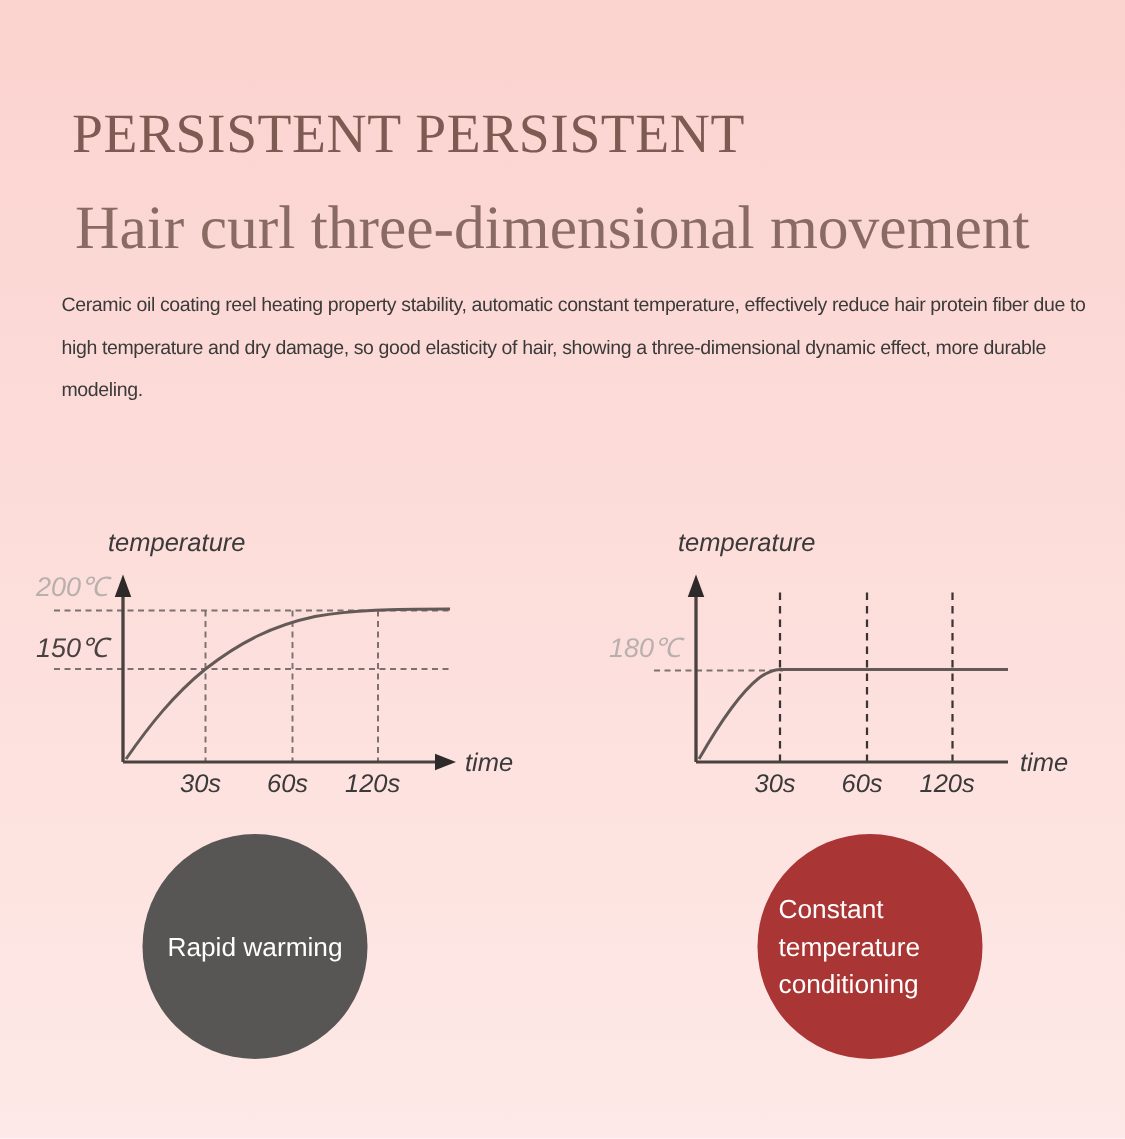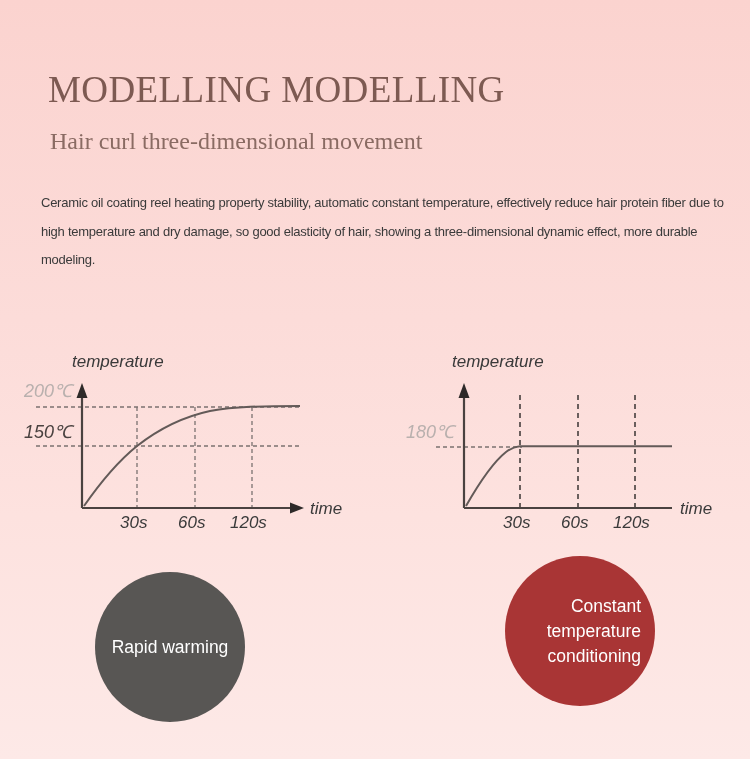--- a/index.html
+++ b/index.html
@@ -32,25 +32,25 @@
     font-size: 37px;
     line-height: 44px;
     letter-spacing: 0.4px;
     color: #7d5a52;
     font-weight: 400;
     margin: 0;
     white-space: nowrap;
   }
   #subtitle {
     font-family: "Liberation Serif", serif;
-    font-size: 24px;
+    font-size: 41px;
     line-height: 40px;
     color: #8a6b63;
     font-weight: 400;
-    margin: 9px 0 0 2px;
+    margin: 19px 0 0 2px;
     white-space: nowrap;
   }
   #paragraph {
     position: absolute;
     left: 41px;
     top: 176px;
     width: 700px;
     font-family: "Liberation Sans", sans-serif;
     font-size: 13px;
     line-height: 28.5px;
@@ -70,27 +70,27 @@
 
   .chart svg { display: block; }
 
   
   .badge {
     position: absolute;
     border-radius: 50%;
     display: flex;
     align-items: center;
     justify-content: center;
-    text-align: right;
+    text-align: left;
     color: #ffffff;
     font-family: "Liberation Sans", sans-serif;
   }
   #badge-left {
     left: 95px;
-    top: 572px;
+    top: 556px;
     width: 150px;
     height: 150px;
     background: #585654;
     font-size: 17.5px;
     line-height: 23px;
   }
   #badge-right {
     left: 505px;
     top: 556px;
     width: 150px;
@@ -100,21 +100,21 @@
     line-height: 25px;
   }
   .badge-label { padding: 0 14px; }
 </style>
 </head>
 <body>
 
 <div id="page">
 
   <div id="headings">
-    <h1 id="title">MODELLING MODELLING</h1>
+    <h1 id="title">PERSISTENT PERSISTENT</h1>
     <h2 id="subtitle">Hair curl three-dimensional movement</h2>
   </div>
 
   <p id="paragraph">Ceramic oil coating reel heating property stability, automatic constant temperature, effectively reduce hair protein fiber due to high temperature and dry damage, so good elasticity of hair, showing a three-dimensional dynamic effect, more durable modeling.</p>
 
   <div id="chart-left" class="chart">
     <svg width="340" height="190" viewBox="0 0 340 190" xmlns="http://www.w3.org/2000/svg">
 
       <line x1="26" y1="62" x2="290" y2="62" stroke="#7b7270" stroke-width="1.3" stroke-dasharray="4,3"></line>
 

